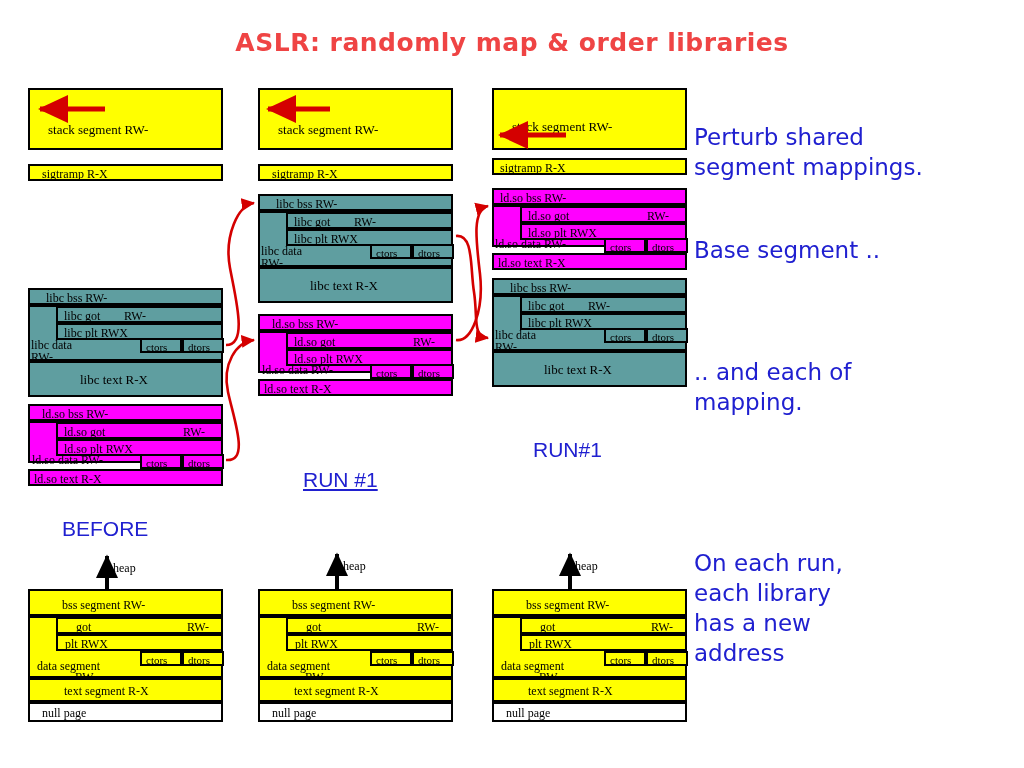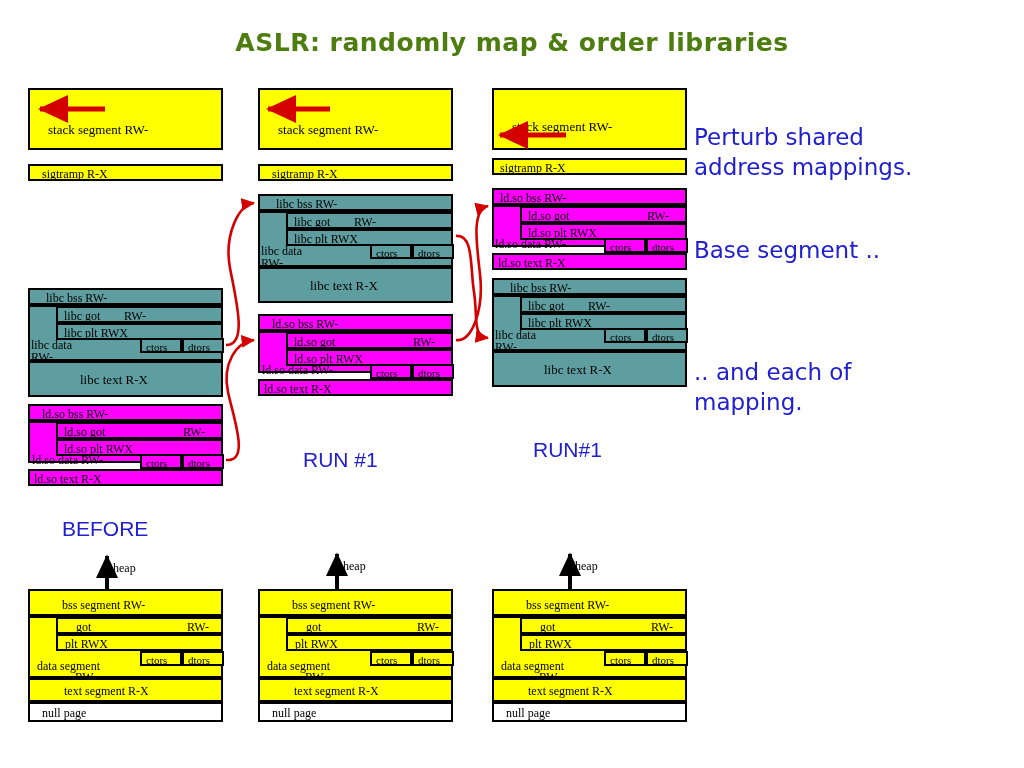--- a/index.html
+++ b/index.html
@@ -6,21 +6,21 @@
   body{
     width:1024px;height:768px;position:relative;background:#ffffff;overflow:hidden;
     font-family:"Liberation Serif", serif;
   }
   .stage{position:absolute;left:0;top:0;width:1024px;height:768px;}
 
   
   .title{
     position:absolute;left:0;top:28px;width:1024px;text-align:center;
     font-family:"DejaVu Sans", sans-serif;
-    font-weight:bold;font-size:25px;letter-spacing:.5px;color:#4d7c0f;
+    font-weight:bold;font-size:25px;letter-spacing:.5px;color:#ef4444;
   }
 
   
   .blk{position:absolute;box-sizing:border-box;border:2px solid #000;overflow:hidden;}
   .yellow{background:#ffff00;}
   .teal{background:#5f9ea0;}
   .magenta{background:#ff00ff;}
   .white{background:#ffffff;}
 
   .lbl{
@@ -142,21 +142,21 @@
   <div class="lbl sm" style="left:294px;top:352px;">ld.so plt   RWX</div>
 
   <div class="blk magenta" style="left:370px;top:364px;width:42px;height:15px;"></div>
   <div class="lbl xs" style="left:376px;top:366px;">ctors</div>
   <div class="blk magenta" style="left:412px;top:364px;width:42px;height:15px;"></div>
   <div class="lbl xs" style="left:418px;top:366px;">dtors</div>
 
   <div class="blk magenta" style="left:258px;top:379px;width:195px;height:17px;"></div>
   <div class="lbl sm" style="left:264px;top:382px;">ld.so text  R-X</div>
 
-  <div class="runlbl" style="left:303px;top:448px;">RUN #1</div>
+  <div class="runlbl" style="left:303px;top:468px;text-decoration:underline;">RUN #1</div>
 
   <div class="blk yellow" style="left:492px;top:88px;width:195px;height:62px;"></div>
   <div class="lbl" style="left:512px;top:120px;">stack segment RW-</div>
 
   <div class="blk yellow" style="left:492px;top:158px;width:195px;height:17px;"></div>
   <div class="lbl sm" style="left:500px;top:161px;">sigtramp R-X</div>
 
   <div class="blk magenta" style="left:492px;top:188px;width:195px;height:17px;"></div>
   <div class="lbl sm" style="left:500px;top:191px;">ld.so bss RW-</div>
 
@@ -274,24 +274,28 @@
   <div class="blk yellow" style="left:646px;top:651px;width:42px;height:15px;"></div>
   <div class="lbl xs" style="left:652px;top:653px;">dtors</div>
 
   <div class="blk yellow" style="left:492px;top:678px;width:195px;height:24px;"></div>
   <div class="lbl sm" style="left:528px;top:684px;">text segment R-X</div>
 
   <div class="blk white" style="left:492px;top:702px;width:195px;height:20px;"></div>
   <div class="lbl sm" style="left:506px;top:706px;">null page</div>
 
   <div class="note" style="left:694px;top:122px;">Perturb shared
-address mappings.</div>
+segment mappings.</div>
   <div class="note" style="left:694px;top:235px;">Base segment ..</div>
   <div class="note" style="left:694px;top:357px;">.. and each of
 mapping.</div>
+  <div class="note" style="left:694px;top:548px;">On each run,
+each library
+has a new
+address</div>
 
   <svg class="ov" viewBox="0 0 1024 768">
     <defs>
       <marker id="redhead" markerWidth="7" markerHeight="7" refX="5.6" refY="3.2" orient="auto" markerUnits="strokeWidth">
         <path d="M0,0.4 L6,3.2 L0,6 z" fill="#d40000"></path>
       </marker>
       <marker id="redhead2" markerWidth="6" markerHeight="6" refX="4.8" refY="2.8" orient="auto" markerUnits="strokeWidth">
         <path d="M0,0.3 L5.2,2.8 L0,5.3 z" fill="#d40000"></path>
       </marker>
       <marker id="blkhead" markerWidth="7" markerHeight="7" refX="5.6" refY="3.2" orient="auto" markerUnits="strokeWidth">

